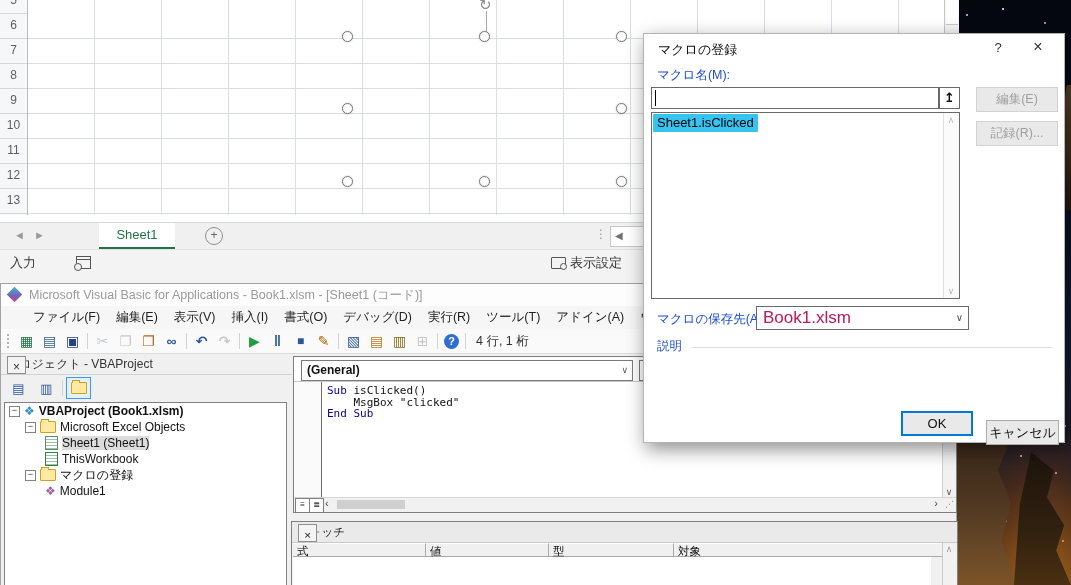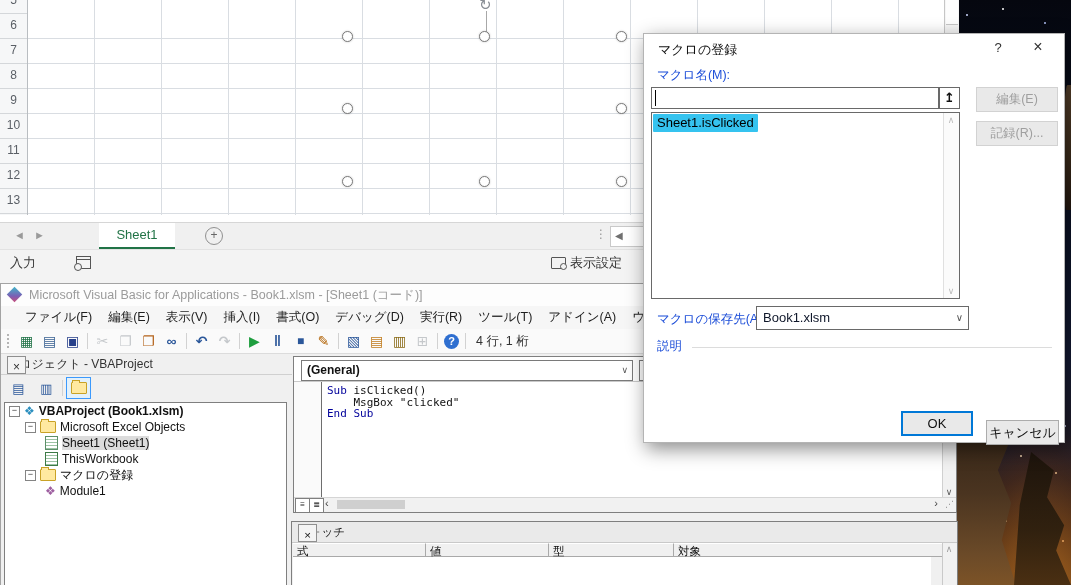--- a/index.html
+++ b/index.html
@@ -60,21 +60,21 @@
   .st-right{position:absolute;left:551px;top:4px;display:flex;align-items:center;gap:4px;font-size:13px;color:#333;}
   .disp-icon{width:13px;height:10px;border:1px solid #555;border-radius:1px;position:relative;}
   .disp-icon:after{content:"";position:absolute;right:-2px;bottom:-2px;width:5px;height:5px;border:1px solid #555;border-radius:50%;background:#f3f3f3;}
   
   .vba{position:absolute;left:0;top:283px;width:957px;height:302px;background:#f0f0f0;
     border:1px solid #a3a3a3;box-sizing:border-box;}
   .vtitle{position:absolute;left:0;top:0;width:100%;height:22px;background:#fdfdfd;}
   .vb-icon{position:absolute;left:8px;top:5px;width:11px;height:11px;transform:rotate(45deg);
     background:linear-gradient(135deg,#3fb6c9,#7a5fb5 60%,#c94f7c);}
   .vtitle-text{position:absolute;left:28px;top:0;line-height:22px;font-size:12.5px;color:#9b9b9b;white-space:nowrap;}
-  .vmenu{position:absolute;left:0;top:22px;width:100%;height:23px;background:#f6f6f6;display:flex;padding-left:16px;box-sizing:border-box;}
+  .vmenu{position:absolute;left:0;top:22px;width:100%;height:23px;background:#f6f6f6;display:flex;padding-left:24px;box-sizing:border-box;}
   .vmenu span{line-height:23px;padding:0 8px;font-size:12.5px;color:#1e1e1e;white-space:nowrap;}
   .vtool{position:absolute;left:0;top:45px;width:100%;height:25px;background:#fafafa;border-bottom:1px solid #dcdcdc;
     display:flex;align-items:center;gap:6px;padding-left:6px;box-sizing:border-box;}
   .grip{width:3px;height:14px;border-left:2px dotted #b5b5b5;}
   .tbi{font-size:14px;line-height:16px;width:17px;text-align:center;}
   .tbi.dis{opacity:.55;}
   .tsep{width:1px;height:16px;background:#d2d2d2;}
   .helpb{width:15px;height:15px;border-radius:50%;background:#2f6fd0;color:#fff;font-size:11px;font-weight:bold;
     text-align:center;line-height:15px;}
   .vpos{font-size:12.5px;color:#333;margin-left:4px;white-space:nowrap;}
@@ -135,21 +135,21 @@
   .caret{position:absolute;left:11px;top:56px;width:1px;height:16px;background:#000;}
   .upbtn{position:absolute;left:295px;top:53px;width:21px;height:22px;border:1px solid #696969;background:#fff;
     box-sizing:border-box;font-size:13px;font-weight:bold;text-align:center;line-height:20px;color:#111;}
   .mlist{position:absolute;left:7px;top:78px;width:309px;height:187px;border:1px solid #696969;background:#fff;box-sizing:border-box;}
   .mitem{position:absolute;left:1px;top:1px;height:18px;line-height:18px;padding:0 4px;font-size:13px;color:#000;background:#35C3EF;border-radius:1px;}
   .lsb{position:absolute;right:0;top:0;width:15px;height:100%;background:#fbfbfb;border-left:1px solid #e0e0e0;}
   .lsb .a{position:absolute;left:0;width:14px;text-align:center;font-size:9px;color:#b9b9b9;}
   .dbtn{position:absolute;width:82px;height:25px;background:#e9e9e9;border:1px solid #d2d2d2;color:#9f9f9f;
     font-size:12.5px;text-align:center;line-height:23px;box-sizing:border-box;}
   .dcombo{position:absolute;left:112px;top:272px;width:213px;height:24px;border:1px solid #696969;background:#fff;box-sizing:border-box;}
-  .dcombo .t{position:absolute;left:6px;top:0;line-height:22px;font-size:13px;color:#0f172a;}
+  .dcombo .t{position:absolute;left:6px;top:0;line-height:22px;font-size:17px;color:#be185d;}
   .dcombo .v{position:absolute;right:5px;top:0;line-height:22px;font-size:10px;color:#555;}
   .descline{position:absolute;left:48px;top:313px;width:360px;height:1px;background:#dcdcdc;}
   .okbtn{position:absolute;left:257px;top:377px;width:72px;height:25px;background:#e9e9e9;border:2px solid #0078D7;
     font-size:13px;color:#111;text-align:center;line-height:21px;box-sizing:border-box;}
   .cancelbtn{position:absolute;left:342px;top:386px;width:73px;height:25px;background:#e9e9e9;border:1px solid #acacac;
     font-size:13px;color:#111;text-align:center;line-height:23px;box-sizing:border-box;}
 </style>
 </head>
 <body>
 

